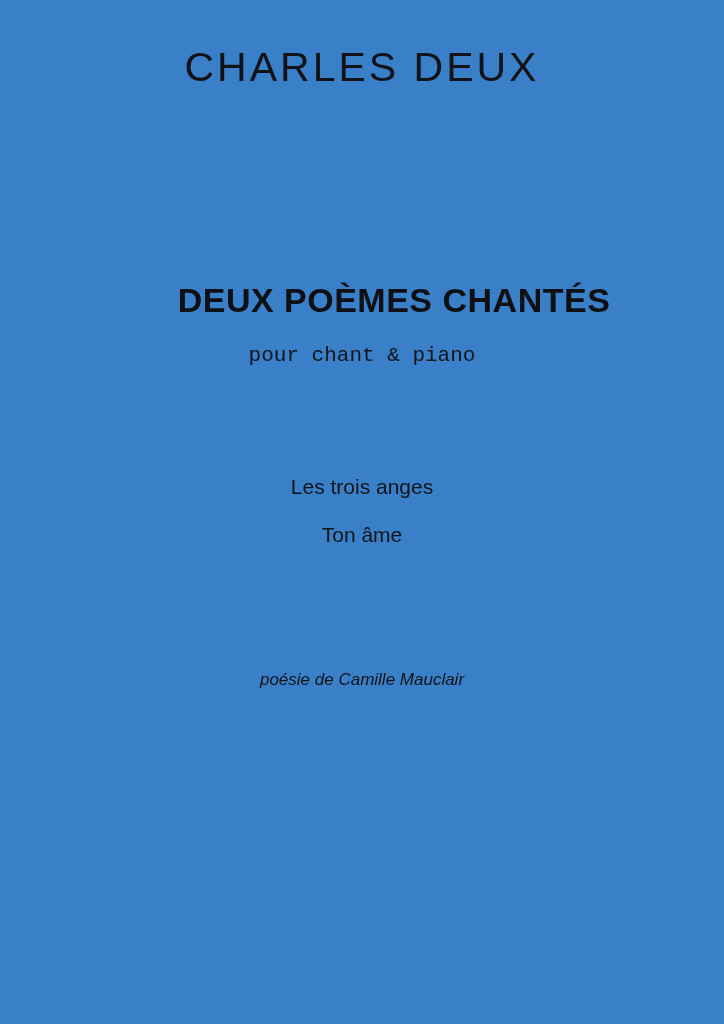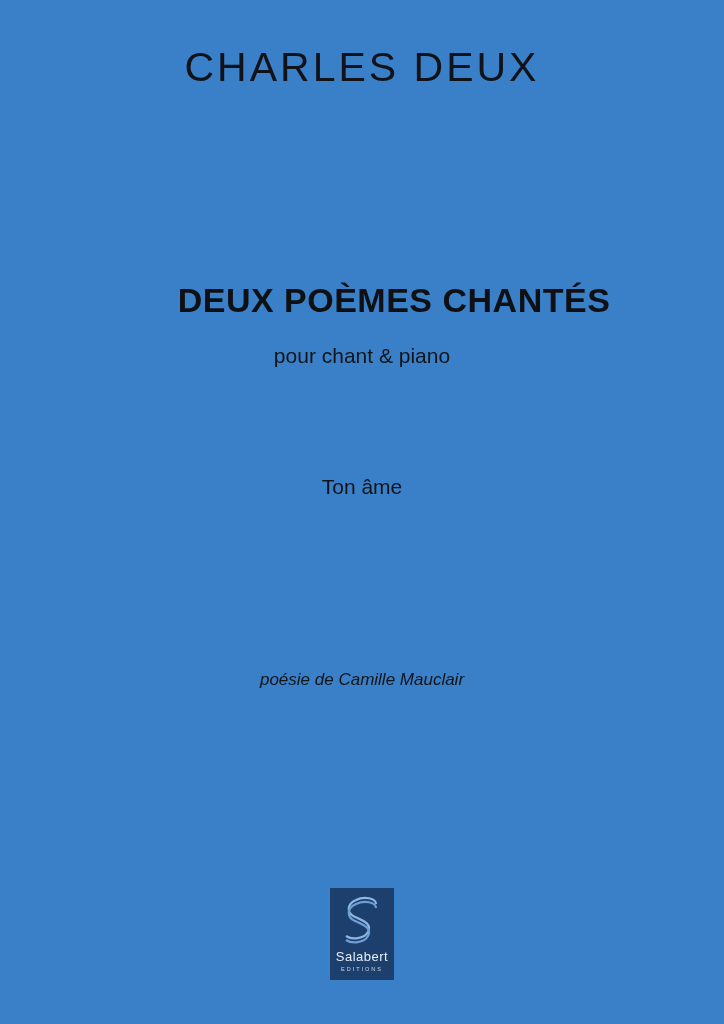--- a/index.html
+++ b/index.html
@@ -46,20 +46,21 @@
   }
   .instrumentation {
     position: absolute;
     top: 344px;
     left: 0;
     width: 100%;
     text-align: center;
     font-size: 21px;
     color: #121418;
     font-weight: 400;
+    font-family: Liberation Mono, monospace;
   }
   .movements {
     position: absolute;
     top: 463px;
     left: 0;
     width: 100%;
     text-align: center;
   }
   .movement {
     font-size: 21px;
@@ -117,27 +118,20 @@
 
 <div class="cover">
 
   <div class="composer">CHARLES DEUX</div>
 
   <div class="work-title">DEUX POÈMES CHANTÉS</div>
 
   <div class="instrumentation">pour chant &amp; piano</div>
 
   <div class="movements">
+    <div class="movement">Les trois anges</div>
     <div class="movement">Ton âme</div>
   </div>
 
   <div class="poet">poésie de Camille Mauclair</div>
 
-  <div class="publisher-logo">
-    <svg class="mark" viewBox="0 0 64 52">
-      <path d="M46 10 C46 4, 34 2, 26 6 C17 10, 16 19, 25 23 C34 27, 42 30, 38 38 C34 45, 22 46, 16 42" fill="none" stroke="#8fb6e0" stroke-width="2.2"></path>
-      <path d="M46 14 C46 8, 34 6, 26 10 C17 14, 16 23, 25 27 C34 31, 42 34, 38 42 C34 49, 22 50, 16 46" fill="none" stroke="#6f9fd4" stroke-width="2.2"></path>
-    </svg>
-    <div class="publisher-name">Salabert</div>
-    <div class="publisher-sub">EDITIONS</div>
-  </div>
 
 </div>
 
 </body></html>

